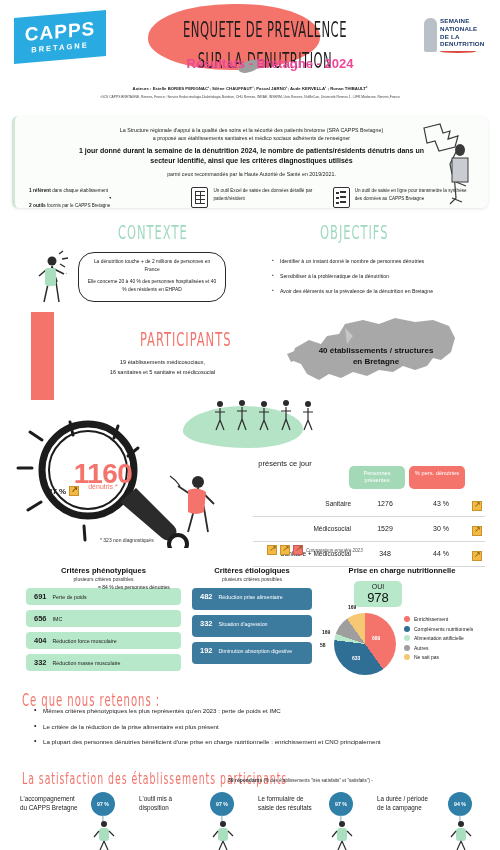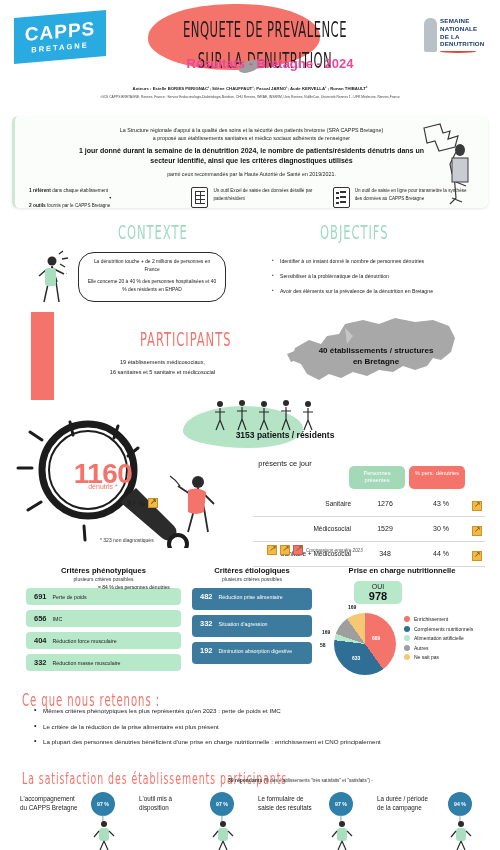--- a/index.html
+++ b/index.html
@@ -152,21 +152,21 @@
     background: #b5e3c6; border-radius: 50% 50% 45% 55% / 60% 55% 45% 40%;
   }
   .people-row { position: absolute; left: 210px; top: 398px; width: 110px; height: 36px; }
   .pat-main { position: absolute; left: 190px; top: 430px; width: 190px; text-align: center; font-size: 8.5px; font-weight: bold; color: #111; }
   .pat-sub  { position: absolute; left: 190px; top: 459px; width: 190px; text-align: center; font-size: 7.5px; color: #222; }
 
   
   .magnifier { position: absolute; left: 10px; top: 418px; width: 210px; height: 130px; }
   .mag-num { position: absolute; left: 48px; top: 458px; width: 110px; text-align: center; font-size: 28px; font-weight: bold; color: #f4736b; letter-spacing: -0.5px; }
   .mag-lbl { position: absolute; left: 48px; top: 483px; width: 110px; text-align: center; font-size: 7px; color: #f4736b; }
-  .mag-pct { position: absolute; left: 48px; top: 498px; width: 110px; text-align: right; font-size: 8px; font-weight: bold; color: #222; }
+  .mag-pct { position: absolute; left: 48px; top: 486px; width: 110px; text-align: left; font-size: 8px; font-weight: bold; color: #222; }
   .mini-ic { display:inline-block; width: 10px; height: 10px; background:#f4b942; border:1px solid #c8922c; vertical-align:-2px; margin-left:3px; position:relative; }
   .mini-ic::after { content:"↗"; position:absolute; left:1px; top:-2px; font-size:8px; color:#7a5a12; }
   .mag-note { position: absolute; left: 100px; top: 537px; width: 130px; font-size: 5px; color: #333; }
   .runner { position: absolute; left: 168px; top: 470px; width: 62px; height: 80px; }
 
   
   .tbl { position: absolute; left: 253px; top: 466px; width: 232px; }
   .tbl-head { display: flex; justify-content: flex-end; gap: 4px; margin-bottom: 3px; }
   .th-cell { width: 56px; border-radius: 5px; text-align: center; font-size: 5.7px; color: #fff; padding: 4px 2px; line-height: 1.3; }
   .th-green { background: #a4d9b8; }
@@ -188,21 +188,21 @@
   .crit-pheno { left: 26px; width: 155px; }
   .crit-pheno .cbar { background: #b7e8c9; color: #1d1d1d; }
   .crit-etio { left: 192px; width: 120px; }
   .crit-etio .cbar { background: #3c7a9e; color: #fff; }
 
   
   .pie-sec { position: absolute; left: 312px; top: 566px; width: 180px; }
   .pie-title { text-align: center; font-size: 7.6px; font-weight: bold; color: #111; }
   .oui-box { width: 48px; margin: 6px auto 0 42px; background: #b7e8c9; border-radius: 5px; text-align: center; padding: 2px 0; }
   .oui-box .o1 { font-size: 7px; color: #222; }
-  .oui-box .o2 { font-size: 11px; font-weight: bold; color: #111; }
+  .oui-box .o2 { font-size: 13px; font-weight: normal; color: #111; }
   .oui-note { position: absolute; left: 98px; top: 584px; font-size: 5px; color: #222; line-height: 1.5; }
   .pie-wrap { position: absolute; left: 22px; top: 47px; width: 62px; height: 62px; }
   .pie {
     width: 62px; height: 62px; border-radius: 50%;
   }
   .pie-lbl { position: absolute; font-size: 5px; color: #222; font-weight: bold; }
   .pie-lbl.white { color: #fff; }
   .pie-legend { position: absolute; left: 92px; top: 50px; }
   .pl-item { display: flex; align-items: center; gap: 4px; margin-bottom: 3.5px; }
   .pl-dot { width: 6px; height: 6px; border-radius: 50%; flex: none; }
@@ -347,21 +347,20 @@
         <circle cx="98" cy="6" r="3"></circle>
     </g>
     <g stroke="#2b2b2b" stroke-width="1.2" fill="none">
       <path d="M10 10 v12 M5 14 h10 M10 22 l-4 10 M10 22 l4 10"></path>
       <path d="M32 9 v12 M27 13 h10 M32 21 l-4 11 M32 21 l4 11"></path>
       <path d="M54 10 v12 M49 14 h10 M54 22 l-4 10 M54 22 l4 10"></path>
       <path d="M76 9 v12 M71 13 h10 M76 21 l-4 11 M76 21 l4 11"></path>
       <path d="M98 10 v12 M93 14 h10 M98 22 l-4 10 M98 22 l4 10"></path>
     </g>
   </svg>
-  <div class="pat-main">3153 patients / résidents</div>
   <div class="pat-sub">présents ce jour</div>
 
   <svg class="magnifier" viewBox="0 0 210 130">
     <circle cx="78" cy="52" r="46" fill="none" stroke="#1c1c1c" stroke-width="7"></circle>
     <circle cx="78" cy="52" r="39" fill="none" stroke="#1c1c1c" stroke-width="2"></circle>
     <g stroke="#1c1c1c" stroke-width="3" stroke-linecap="round">
       <path d="M20 14 l12 8"></path>
         <path d="M8 50 l14 0"></path>
         <path d="M18 92 l13 -8"></path>
       <path d="M60 4 l3 13"></path>

